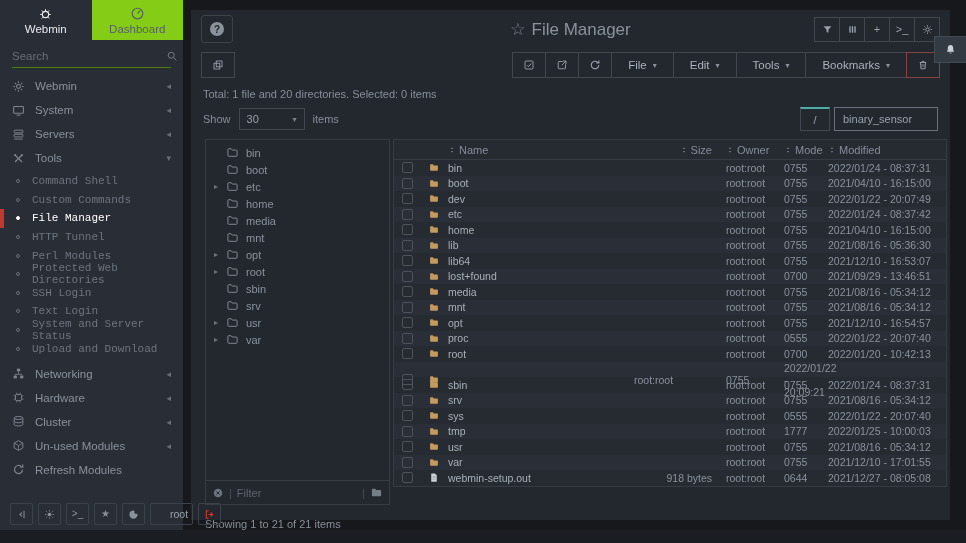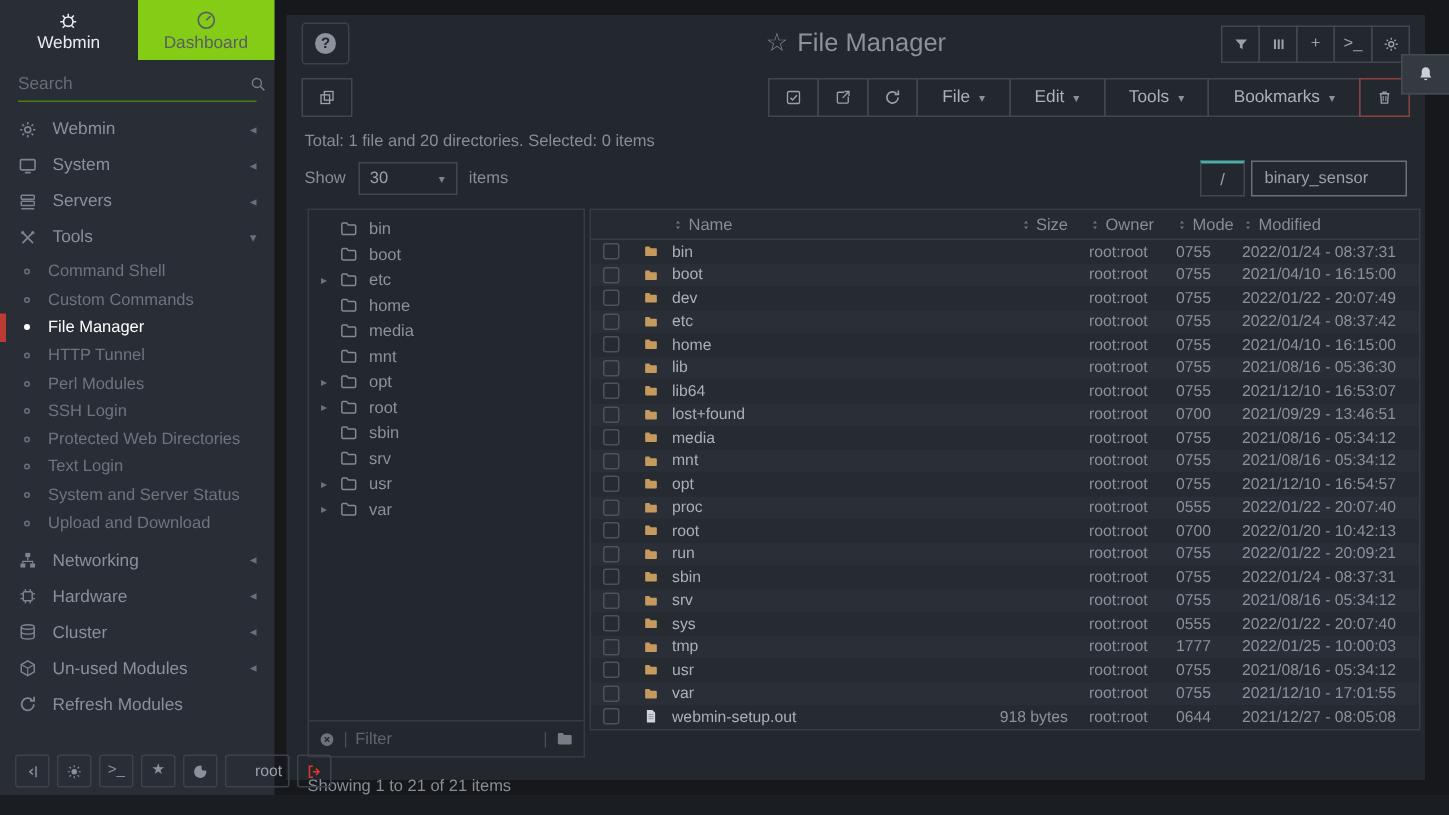--- a/index.html
+++ b/index.html
@@ -22,21 +22,21 @@
   .searchwrap { display:flex; align-items:center; margin:10px 12px 6px; border-bottom:1px solid #4d7c0f; padding-bottom:5px; }
   .searchwrap input { flex:1; background:transparent; border:none; outline:none; color:#aab0b8; font-size:11.5px; }
   .searchwrap input::placeholder { color:#676d76; }
   .searchwrap .ico { width:12px; height:12px; color:#767c85; }
   nav { margin-top:6px; }
   .cat { display:flex; align-items:center; height:24px; padding:0 12px; cursor:pointer; color:#8a919b; }
   .cat .ico { width:13px; height:13px; margin-right:10px; color:#7d848e; }
   .cat .cat-label { flex:1; font-size:11.5px; }
   .chev { color:#686f78; font-size:9px; }
   .subnav { margin:2px 0 4px; }
-  .sub { display:flex; align-items:center; height:18.6px; padding-left:16px; cursor:pointer; color:#6e747e; position:relative; }
+  .sub { display:flex; align-items:center; height:18.6px; padding-left:16px; cursor:pointer; color:#6e747e; position:relative;font-family:Liberation Mono, monospace; }
   .sub .bullet { width:4px; height:4px; border:1px solid #6a717b; border-radius:50%; margin-right:12px; flex:none; }
   .sub .sub-label { font-size:11px; }
   .sub.active { color:#ffffff; }
   .sub.active .bullet { background:#fff; border-color:#fff; }
   .sub.active::before { content:""; position:absolute; left:0; top:0; bottom:0; width:4px; background:#bb3a32; }
   .side-footer { position:absolute; left:10px; bottom:5px; display:flex; gap:5px; }
   .sf-btn { height:22px; min-width:23px; padding:0 4px; border:1px solid #3c424a; border-radius:2px;
             display:flex; align-items:center; justify-content:center; gap:4px; color:#8a919b; cursor:pointer; }
   .sf-btn .ico { width:11px; height:11px; }
   .sf-btn.logout { color:#e8362c; }
@@ -201,25 +201,25 @@
         <div class="sub">
           <span class="bullet"></span>
           <span class="sub-label">HTTP Tunnel</span>
         </div>
         <div class="sub">
           <span class="bullet"></span>
           <span class="sub-label">Perl Modules</span>
         </div>
         <div class="sub">
           <span class="bullet"></span>
-          <span class="sub-label">SSH Login</span>
+          <span class="sub-label">Protected Web Directories</span>
         </div>
         <div class="sub">
           <span class="bullet"></span>
-          <span class="sub-label">Protected Web Directories</span>
+          <span class="sub-label">SSH Login</span>
         </div>
         <div class="sub">
           <span class="bullet"></span>
           <span class="sub-label">Text Login</span>
         </div>
         <div class="sub">
           <span class="bullet"></span>
           <span class="sub-label">System and Server Status</span>
         </div>
         <div class="sub">
@@ -861,21 +861,20 @@
             <div class="cbc">
               <span class="cb"></span>
             </div>
             <div class="cbc">
               <span class="ico fico">
                 <svg viewBox="0 0 24 24" aria-hidden="true">
                   <path d="M3.5 6.5c0-.8.7-1.5 1.5-1.5h4.5l2 2.5H19c.8 0 1.5.7 1.5 1.5v8.5c0 .8-.7 1.5-1.5 1.5H5c-.8 0-1.5-.7-1.5-1.5v-11z" fill="currentColor"></path>
                 </svg>
               </span>
             </div>
-            <span class="fname">run</span>
             <span class="fsize"></span>
             <span class="fowner">root:root</span>
             <span class="fmode">0755</span>
             <span class="fmod">2022/01/22 - 20:09:21</span>
           </div>
           <div class="frow">
             <div class="cbc">
               <span class="cb"></span>
             </div>
             <div class="cbc">

